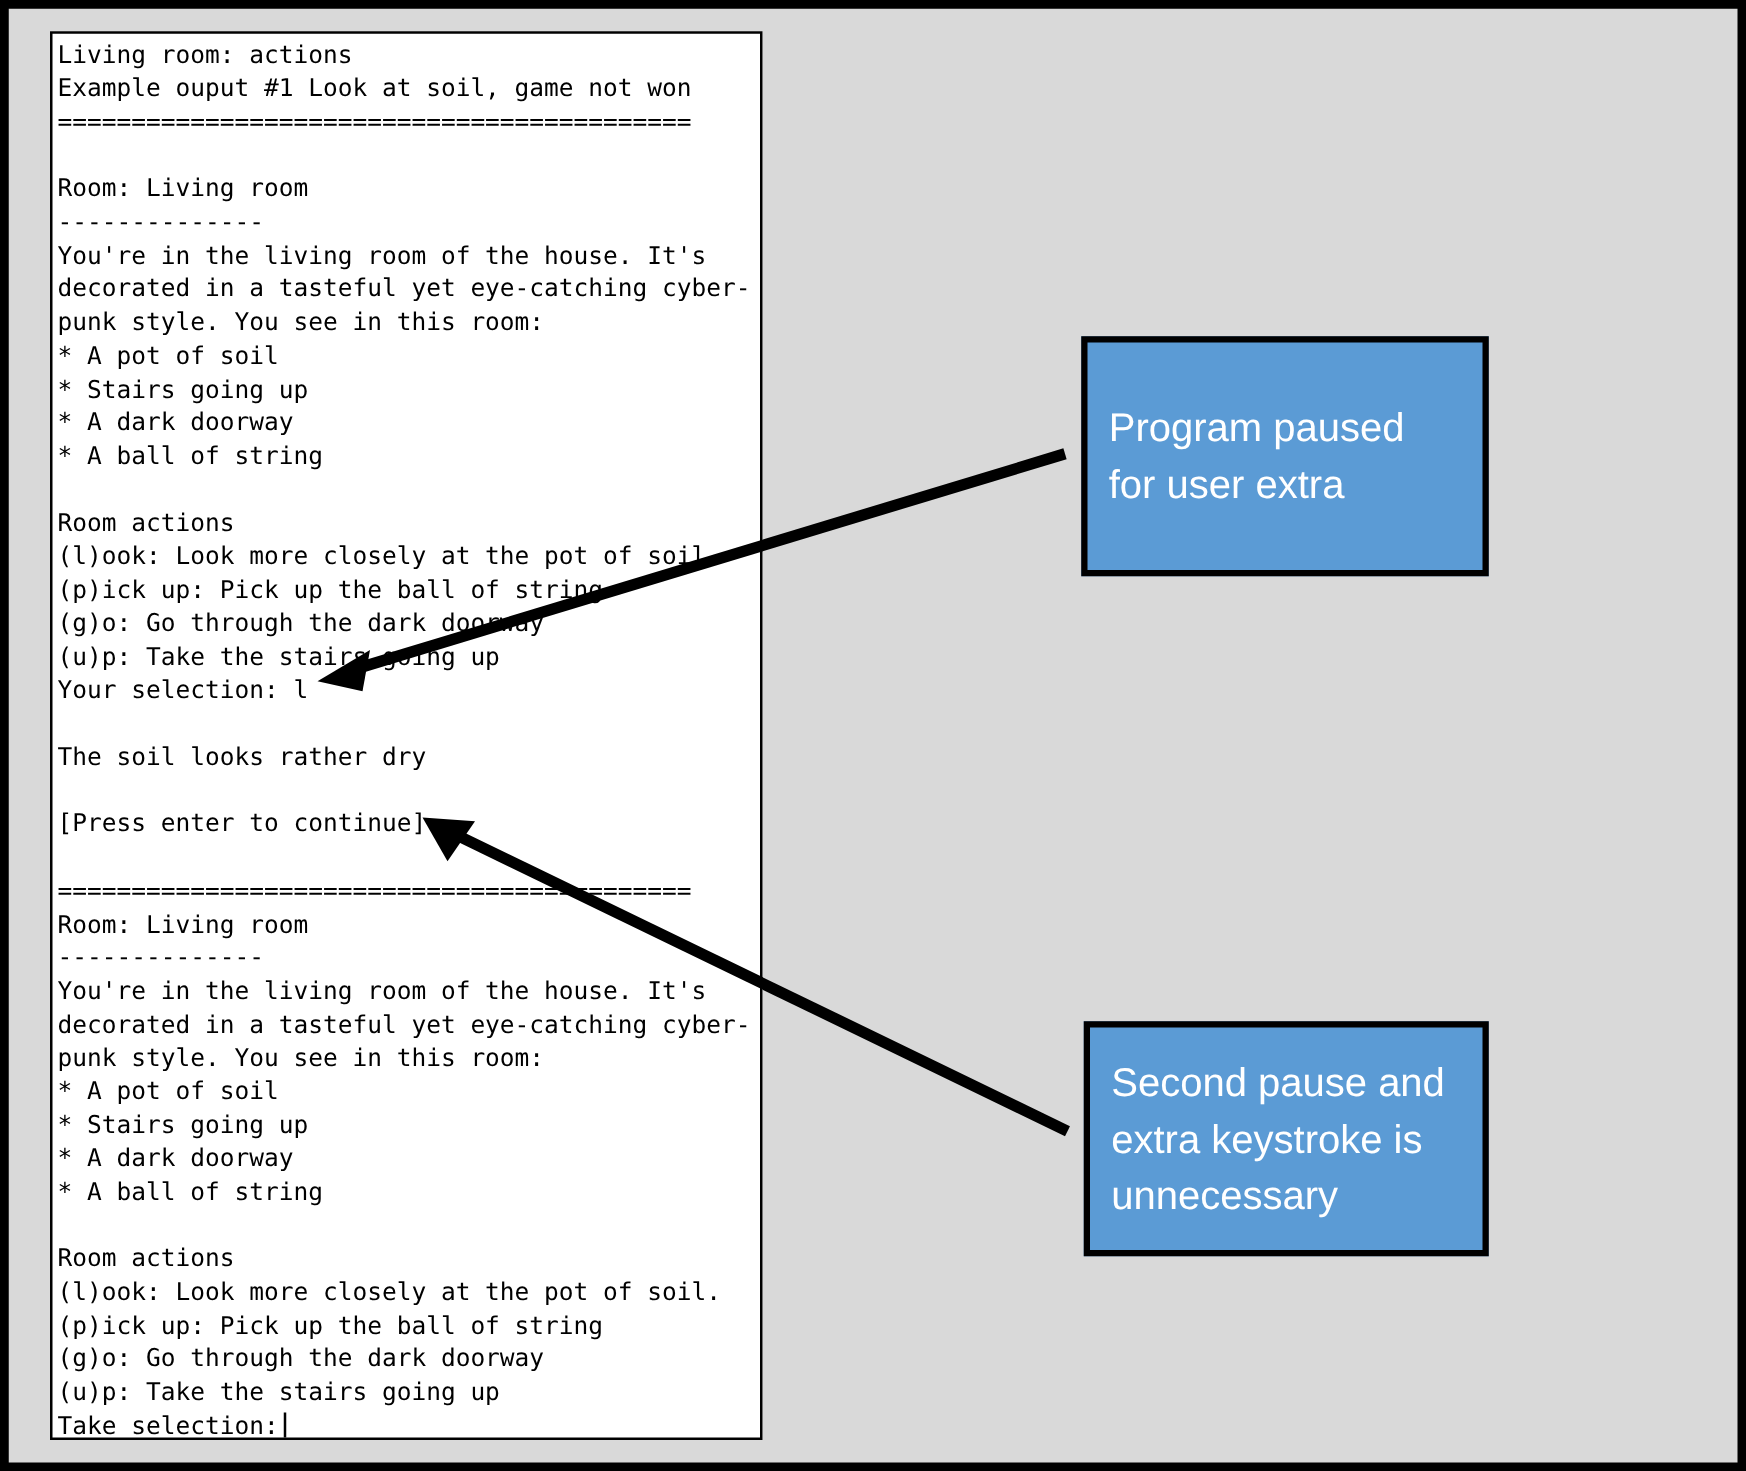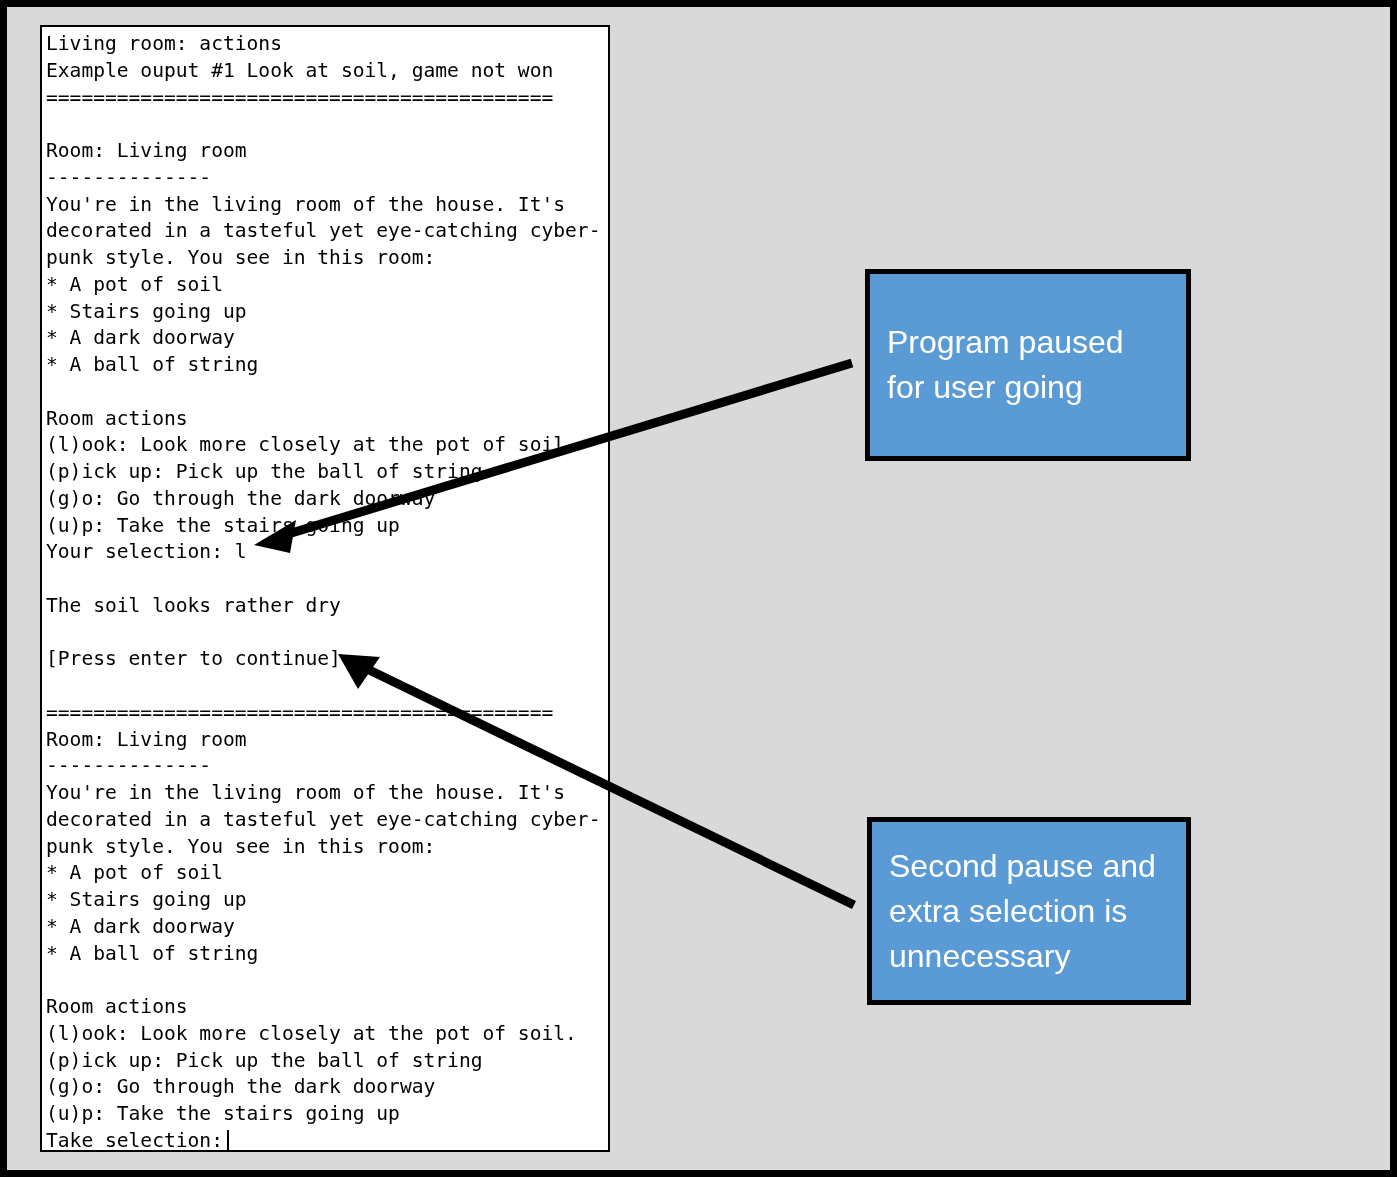--- a/index.html
+++ b/index.html
@@ -141,26 +141,26 @@
 Room actions
 (l)ook: Look more closely at the pot of soil.
 (p)ick up: Pick up the ball of string
 (g)o: Go through the dark doorway
 (u)p: Take the stairs going up
 <span>Take selection:</span><span class="caret"></span></pre>
   </div>
 
   <div class="callout" id="callout-program-paused">
     <span class="callout-text">Program paused
-for user going</span>
+for user extra</span>
   </div>
 
   <div class="callout" id="callout-second-pause">
     <span class="callout-text">Second pause and
-extra selection is
+extra keystroke is
 unnecessary</span>
   </div>
 
   <svg id="arrow-layer" viewBox="0 0 1383 1163">
 
     <g>
       <line x1="845" y1="356" x2="268" y2="531" stroke="#000000" stroke-width="9" stroke-linecap="butt"></line>
       <polygon points="247,538 289,513 283,546" fill="#000000"></polygon>
     </g>
 

